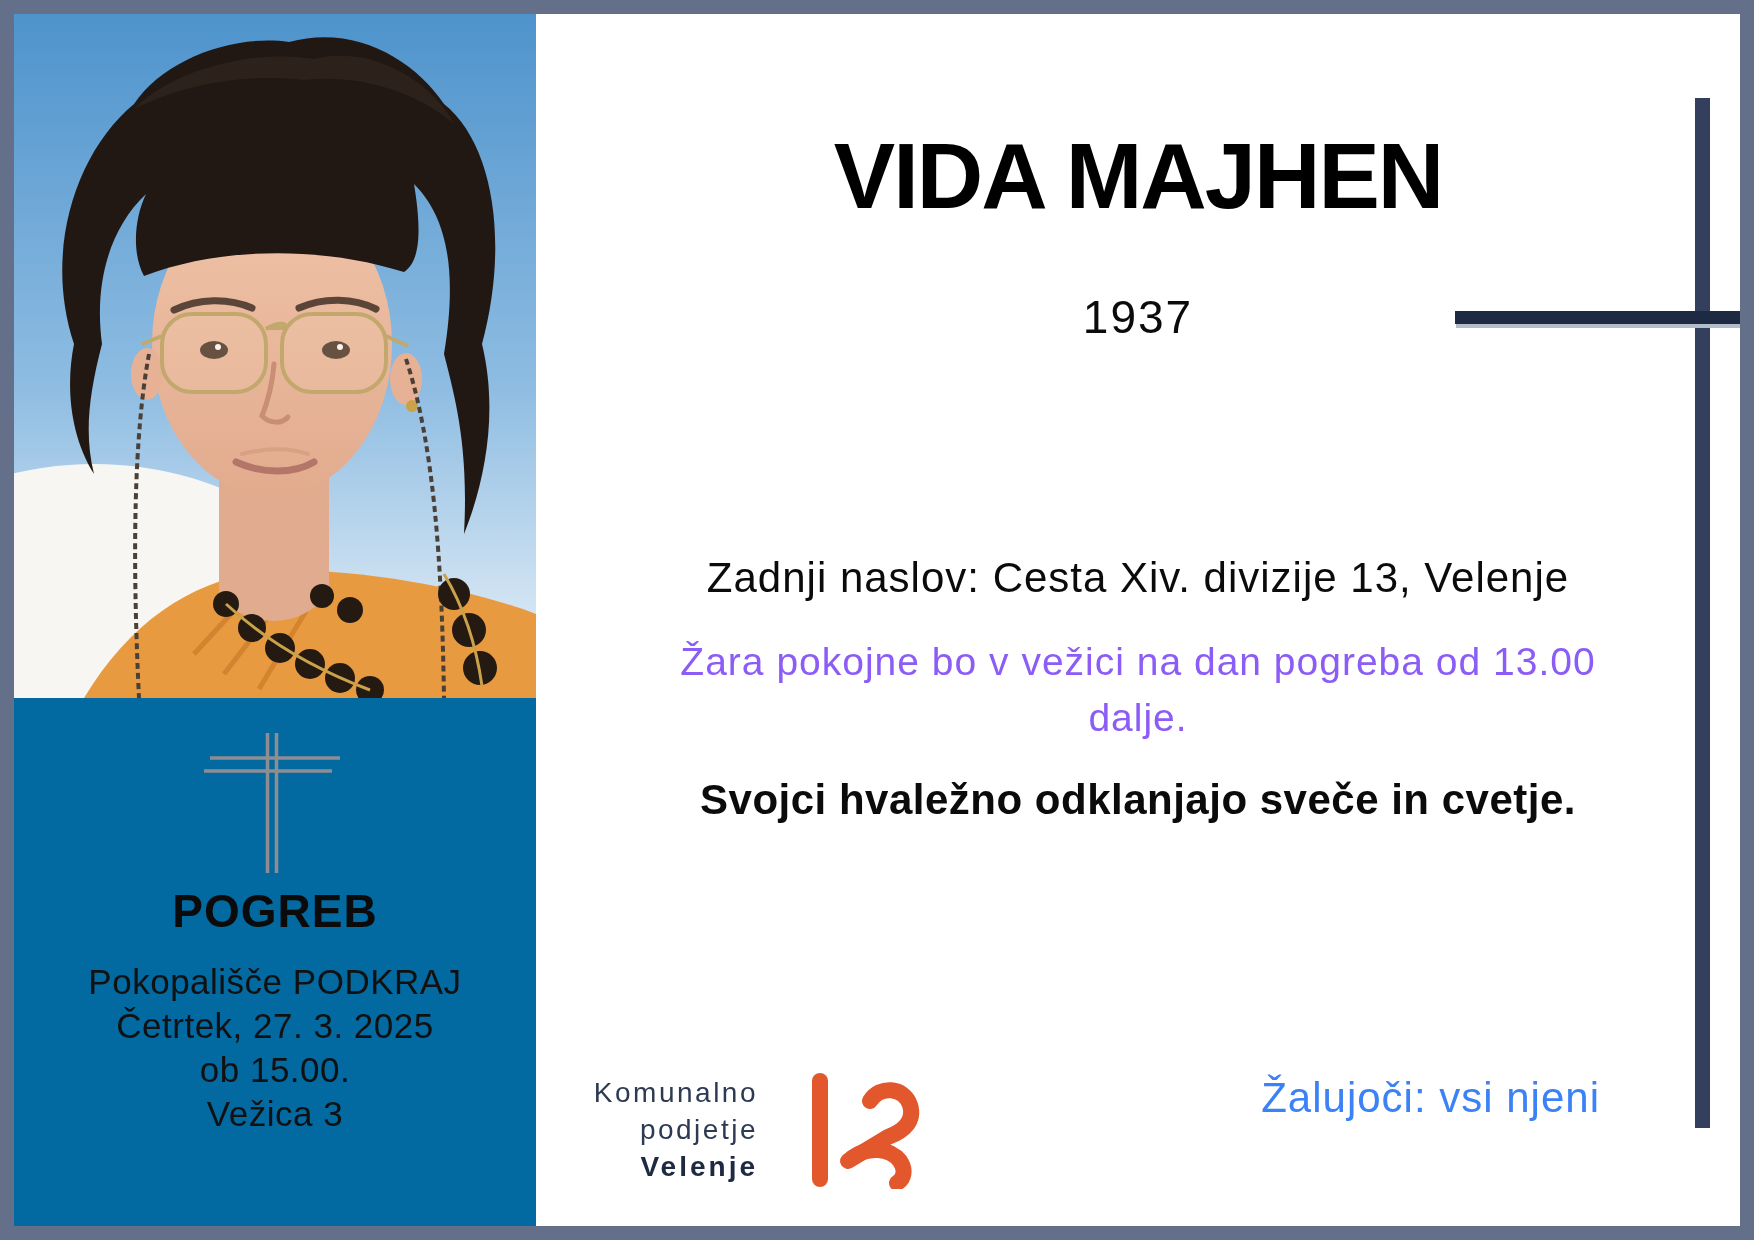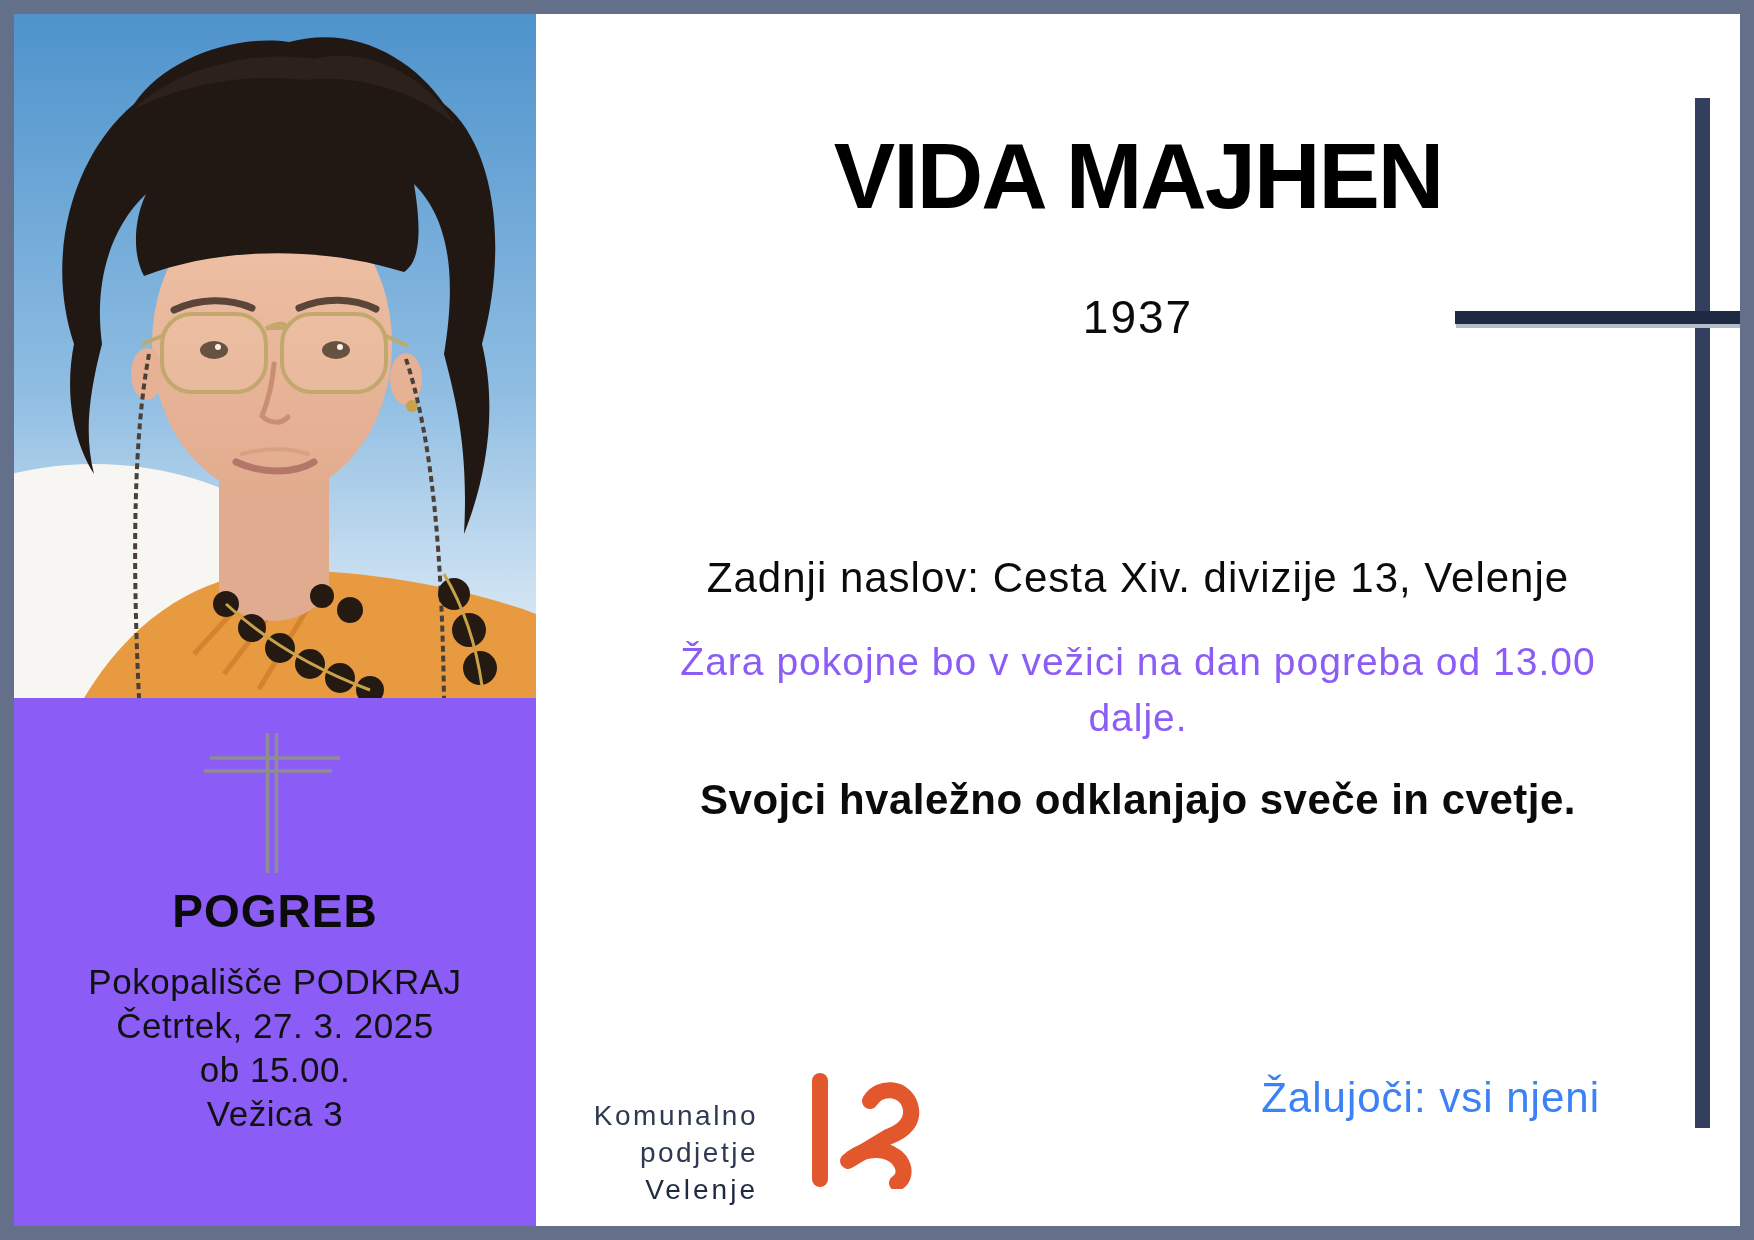--- a/index.html
+++ b/index.html
@@ -10,21 +10,21 @@
     border:14px solid #64708a;
     background:#ffffff;
     font-family:"Liberation Sans", sans-serif;
     overflow:hidden;
   }
   
   .left-col{position:absolute;left:0;top:0;width:522px;height:1212px;}
   .photo{position:absolute;left:0;top:0;width:522px;height:684px;display:block;}
   .left-panel{
     position:absolute;left:0;top:684px;width:522px;height:528px;
-    background:#8b5cf6;
+    background:#0369a1;
   }
   .cross-svg{position:absolute;left:182px;top:31px;width:150px;height:150px;}
   .pogreb-title{
     position:absolute;left:0;top:188px;width:522px;
     text-align:center;font-size:46px;font-weight:bold;color:#0b0b0b;
     letter-spacing:1px;line-height:50px;
   }
   .funeral-lines{
     position:absolute;left:0;top:262px;width:522px;
     text-align:center;font-size:35px;color:#111;line-height:44px;letter-spacing:0.5px;
@@ -48,23 +48,23 @@
     position:absolute;left:0;top:620px;width:100%;
     text-align:center;font-size:39px;line-height:56px;color:#8b5cf6;letter-spacing:1px;
   }
   .dont-bring-line{
     position:absolute;left:0;top:760px;width:100%;
     text-align:center;font-size:42px;line-height:52px;font-weight:bold;color:#0b0b0b;letter-spacing:0.5px;
   }
   
   .logo-text{
     position:absolute;left:0;top:1060px;width:222px;
-    text-align:right;font-size:28px;line-height:37px;color:#2e3a52;letter-spacing:2.5px;margin-top:23px;
-  }
-  .logo-text .bold{font-weight:normal;letter-spacing:3px;color:#1e2942;padding-left:12px;}
+    text-align:right;font-size:28px;line-height:37px;color:#2e3a52;letter-spacing:2.5px;
+  }
+  .logo-text .bold{font-weight:bold;letter-spacing:3px;color:#1e2942;padding-left:12px;}
   .logo-mark{position:absolute;left:264px;top:1059px;width:125px;height:116px;}
   .mourners{
     position:absolute;right:140px;top:1058px;
     text-align:right;font-size:42px;line-height:52px;color:#3b82f6;letter-spacing:1px;
   }
   
   .deco-vline{
     position:absolute;left:1681px;top:84px;width:15px;height:1030px;
     background:#333f5d;
   }

